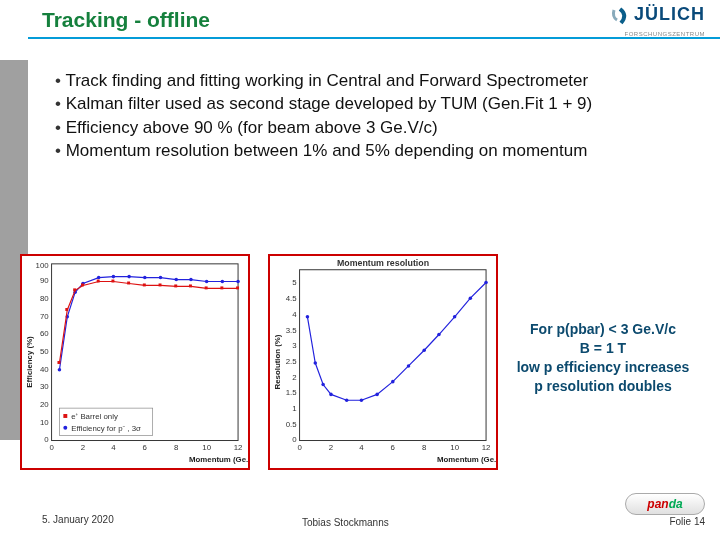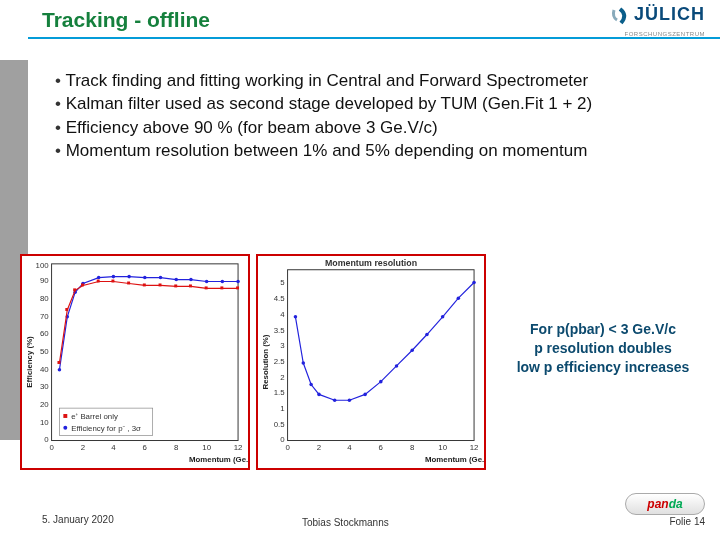--- a/index.html
+++ b/index.html
@@ -100,21 +100,21 @@
     height: 220px;
     display: flex;
     gap: 0;
   }
   .chart-box {
     border: 2px solid #c00;
     background: #fff;
     position: relative;
   }
   .chart1 { width: 230px; height: 216px; }
-  .chart2 { width: 230px; height: 216px; margin-left: 6px; }
+  .chart2 { width: 230px; height: 216px; margin-left: 18px; }
   svg.plot { width: 100%; height: 100%; display: block; }
   .right-notes {
     position: absolute;
     right: 12px;
     top: 320px;
     width: 210px;
     text-align: center;
     font-size: 14px;
     font-weight: bold;
     color: #0c4a6e;
@@ -169,21 +169,21 @@
     <svg viewBox="0 0 20 20">
       <path d="M4 3 Q2 10 7 13" stroke="#8ab" stroke-width="3" fill="none"></path>
       <path d="M10 2 Q18 8 11 16" stroke="#0a5e8a" stroke-width="4" fill="none"></path>
     </svg>
   </span><span class="big">JÜLICH</span><br>
   <span class="sub">FORSCHUNGSZENTRUM</span>
 </div>
 
 <ul class="bullets">
   <li>Track finding and fitting working in Central and Forward Spectrometer</li>
-  <li>Kalman filter used as second stage developed by TUM (Gen.Fit 1 + 2)</li>
+  <li>Kalman filter used as second stage developed by TUM (Gen.Fit 1 + 9)</li>
   <li>Efficiency above 90 % (for beam above 3 Ge.V/c)</li>
   <li>Momentum resolution between 1% and 5% depending on momentum</li>
 </ul>
 
 <div class="charts-row">
 
   <div class="chart-box chart1">
     <svg class="plot" viewBox="0 0 230 216">
       <g>
         <text class="axis-label" transform="rotate(-90)" x="-108" y="10" text-anchor="middle">Efficiency (%)</text>
@@ -308,22 +308,23 @@
           <circle cx="188" cy="62" r="1.8"></circle>
         <circle cx="204" cy="43" r="1.8"></circle>
           <circle cx="220" cy="27" r="1.8"></circle>
       </g>
     </svg>
   </div>
 </div>
 
 <div class="right-notes">
   <div>For p(pbar) &lt; 3 Ge.V/c</div>
+  <div>B = 1 T</div>
+  <div>low p efficiency increases</div>
   <div>p resolution doubles</div>
-  <div>low p efficiency increases</div>
 </div>
 
 <div class="panda-logo">
   <span class="p1">pan</span>
     <span class="p2">da</span>
 </div>
 
 <div class="footer">
   <span class="date">5. January 2020</span>
   <span class="author">Tobias Stockmanns</span>

